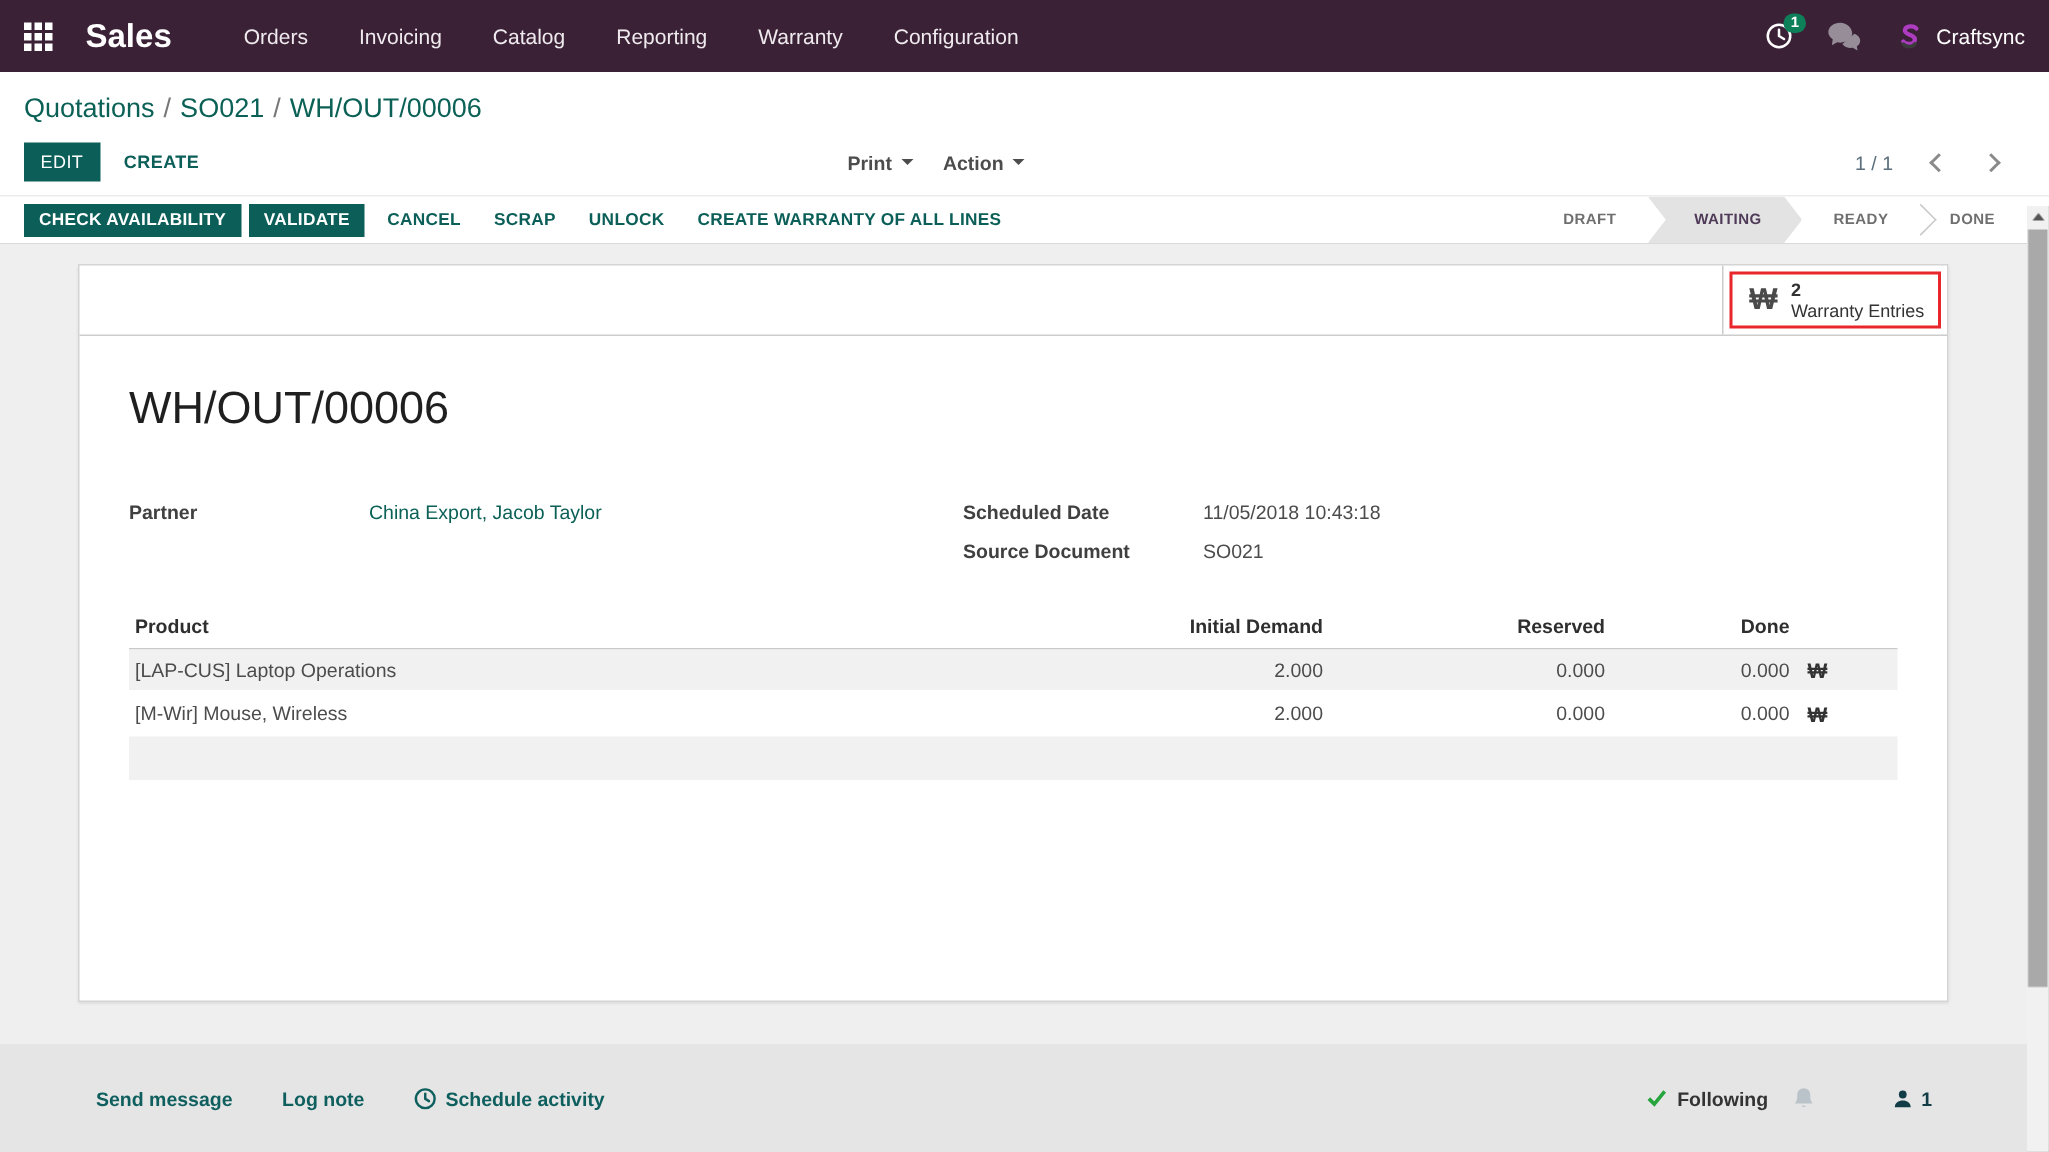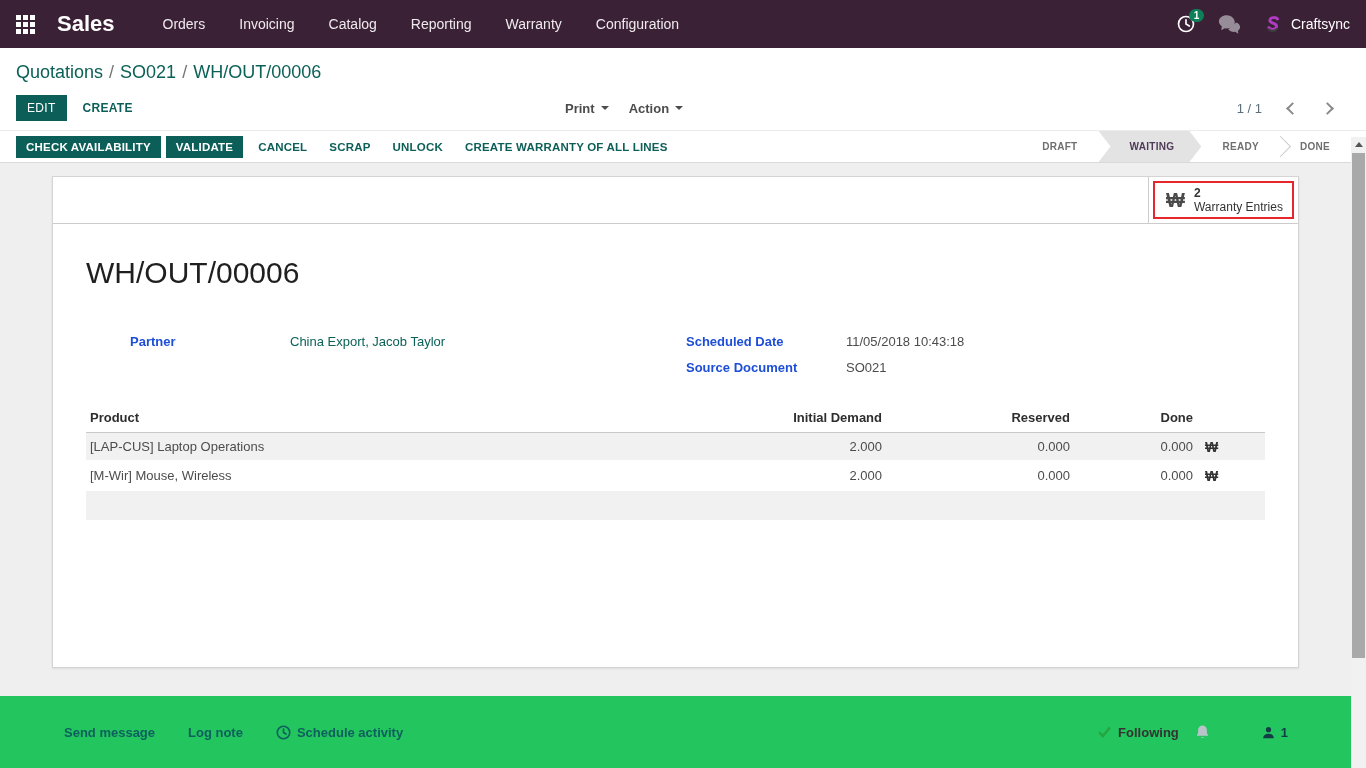--- a/index.html
+++ b/index.html
@@ -68,21 +68,21 @@
   .won-icon { font-size: 20px; font-weight: bold; color: #4a4a4a; }
   .stat-text { display: flex; flex-direction: column; line-height: 14px; text-align: left; }
   .stat-count { font-size: 12px; font-weight: bold; color: #333; }
   .stat-label { font-size: 12px; color: #333; white-space: nowrap; }
 
   .sheet-title { font-size: 30px; font-weight: 400; color: #1f1f1f; margin: 32px 0 0 33px; }
 
   .fields { display: flex; margin: 44px 33px 0 33px; font-size: 13px; }
   .fcol-left { width: 556px; }
   .frow { display: flex; margin-bottom: 11px; }
-  .flabel { width: 160px; font-weight: bold; color: #1d4ed8; margin-left: 44px; }
+  .flabel { width: 160px; font-weight: bold; color: #404040; }
   .fvalue { color: #4c4c4c; }
   .fvalue.link { color: #0c6157; cursor: pointer; }
 
   .tab-strip { display: flex; margin-top: 46px; padding-left: 33px; border-bottom: 1px solid #ccc; align-items: flex-end; }
   .tab { font-size: 13px; color: #4c4c4c; padding: 11px 19px; cursor: pointer; }
   .tab.active { background: #fff; border: 1px solid #ccc; border-top: 2px solid #3b2136;
     border-bottom: 1px solid #fff; margin-bottom: -1px; }
   .tab.inactive { background: #eaeaea; border: 1px solid #dcdcdc; border-bottom: none; }
 
   .otable { margin: 17px 33px 0 33px; }
@@ -91,21 +91,21 @@
   .c-product { flex: 1; padding-left: 4px; text-align: left; }
   .c-num1 { width: 200px; text-align: right; }
   .c-num2 { width: 188px; text-align: right; }
   .c-num3 { width: 123px; text-align: right; }
   .c-icon { width: 72px; padding-left: 12px; text-align: left; }
   .trow.odd { background: #f1f1f1; }
   .trow.data { border-bottom: 2px solid #fff; }
   .row-won { font-size: 14px; font-weight: bold; color: #333; }
 
   
-  .footer { height: 72px; background: #22c55e; flex-shrink: 0; display: flex; align-items: center;
+  .footer { height: 72px; background: #e5e5e5; flex-shrink: 0; display: flex; align-items: center;
     padding: 0 78px 0 64px; }
   .chat-link { font-size: 13px; font-weight: bold; color: #0e5f5e; margin-right: 33px; cursor: pointer;
     display: flex; align-items: center; gap: 6px; }
   .foot-right { margin-left: auto; display: flex; align-items: center; }
   .following { display: flex; align-items: center; gap: 7px; font-size: 13px; font-weight: bold;
     color: #333; cursor: pointer; }
   .bell { margin-left: 16px; cursor: pointer; display: flex; }
   .followers { margin-left: 52px; display: flex; align-items: center; gap: 6px; font-size: 13px;
     font-weight: bold; color: #123c46; cursor: pointer; }
 

